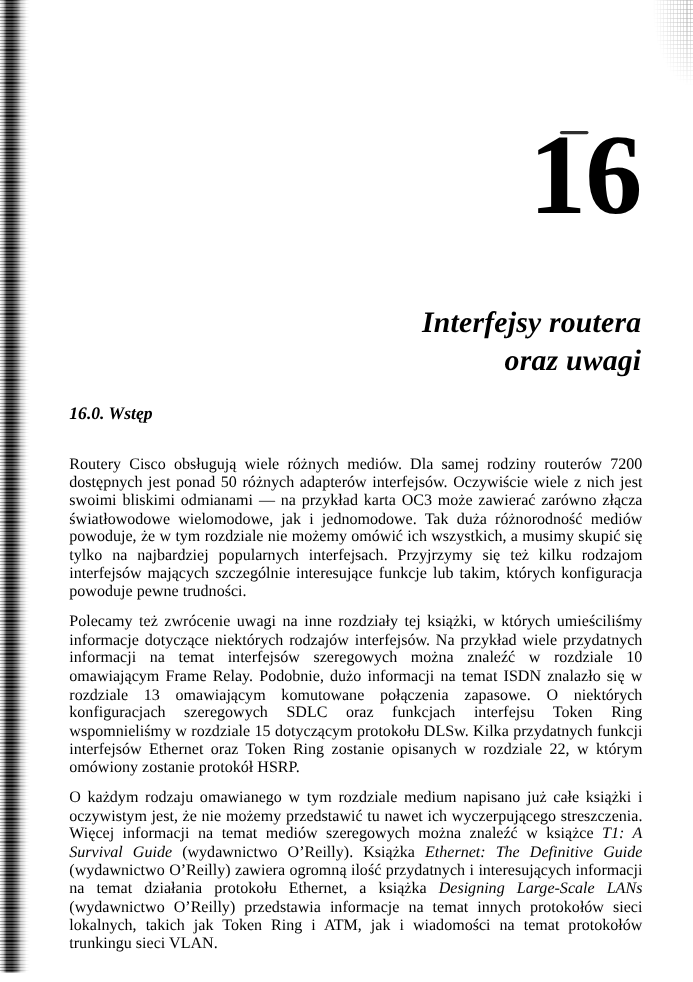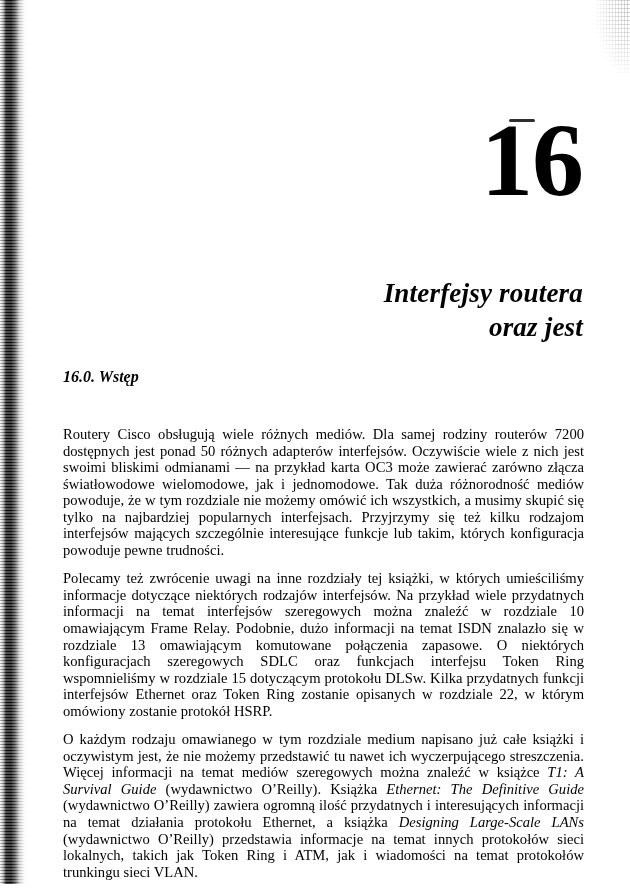--- a/index.html
+++ b/index.html
@@ -141,21 +141,21 @@
   .body-copy {
     position: absolute;
     left: 0px;
     top: 414px;
     width: 521px;
   }
   .para {
     font-size: 14.6px;
     line-height: 16.55px;
     text-align: justify;
-    margin: 12px 0 11px 0;
+    margin: 0 0 11px 0;
     word-spacing: .1px;
     -webkit-hyphens: none;
             hyphens: none;
   }
   .para:last-child { margin-bottom: 0; }
   .para i { font-style: italic; }
 </style>
 </head>
 <body>
 
@@ -165,21 +165,21 @@
   <div class="gutter-speckle"></div>
   <div class="corner-speckle"></div>
   <div class="corner-dash"></div>
 
   <div id="content">
 
     <div class="chapter-number">16</div>
 
     <div class="chapter-title">
       <span class="line1">Interfejsy routera</span>
-      <span class="line2">oraz jest</span>
+      <span class="line2">oraz uwagi</span>
     </div>
 
     <div class="section-heading">16.0. Wstęp</div>
 
     <div class="body-copy">
 
       <p class="para">Routery Cisco obsługują wiele różnych mediów. Dla samej rodziny routerów 7200 dostępnych jest ponad 50 różnych adapterów interfejsów. Oczywiście wiele z nich jest swoimi bliskimi odmianami — na przykład karta OC3 może zawierać zarówno złącza światłowodowe wielomodowe, jak i jednomodowe. Tak duża różnorodność mediów powoduje, że w tym rozdziale nie możemy omówić ich wszystkich, a musimy skupić się tylko na najbardziej popularnych interfejsach. Przyjrzymy się też kilku rodzajom interfejsów mających szczególnie interesujące funkcje lub takim, których konfiguracja powoduje pewne trudności.</p>
 
       <p class="para">Polecamy też zwrócenie uwagi na inne rozdziały tej książki, w których umieściliśmy informacje dotyczące niektórych rodzajów interfejsów. Na przykład wiele przydatnych informacji na temat interfejsów szeregowych można znaleźć w rozdziale 10 omawiającym Frame Relay. Podobnie, dużo informacji na temat ISDN znalazło się w rozdziale 13 omawiającym komutowane połączenia zapasowe. O niektórych konfiguracjach szeregowych SDLC oraz funkcjach interfejsu Token Ring wspomnieliśmy w rozdziale 15 dotyczącym protokołu DLSw. Kilka przydatnych funkcji interfejsów Ethernet oraz Token Ring zostanie opisanych w rozdziale 22, w którym omówiony zostanie protokół HSRP.</p>
 

